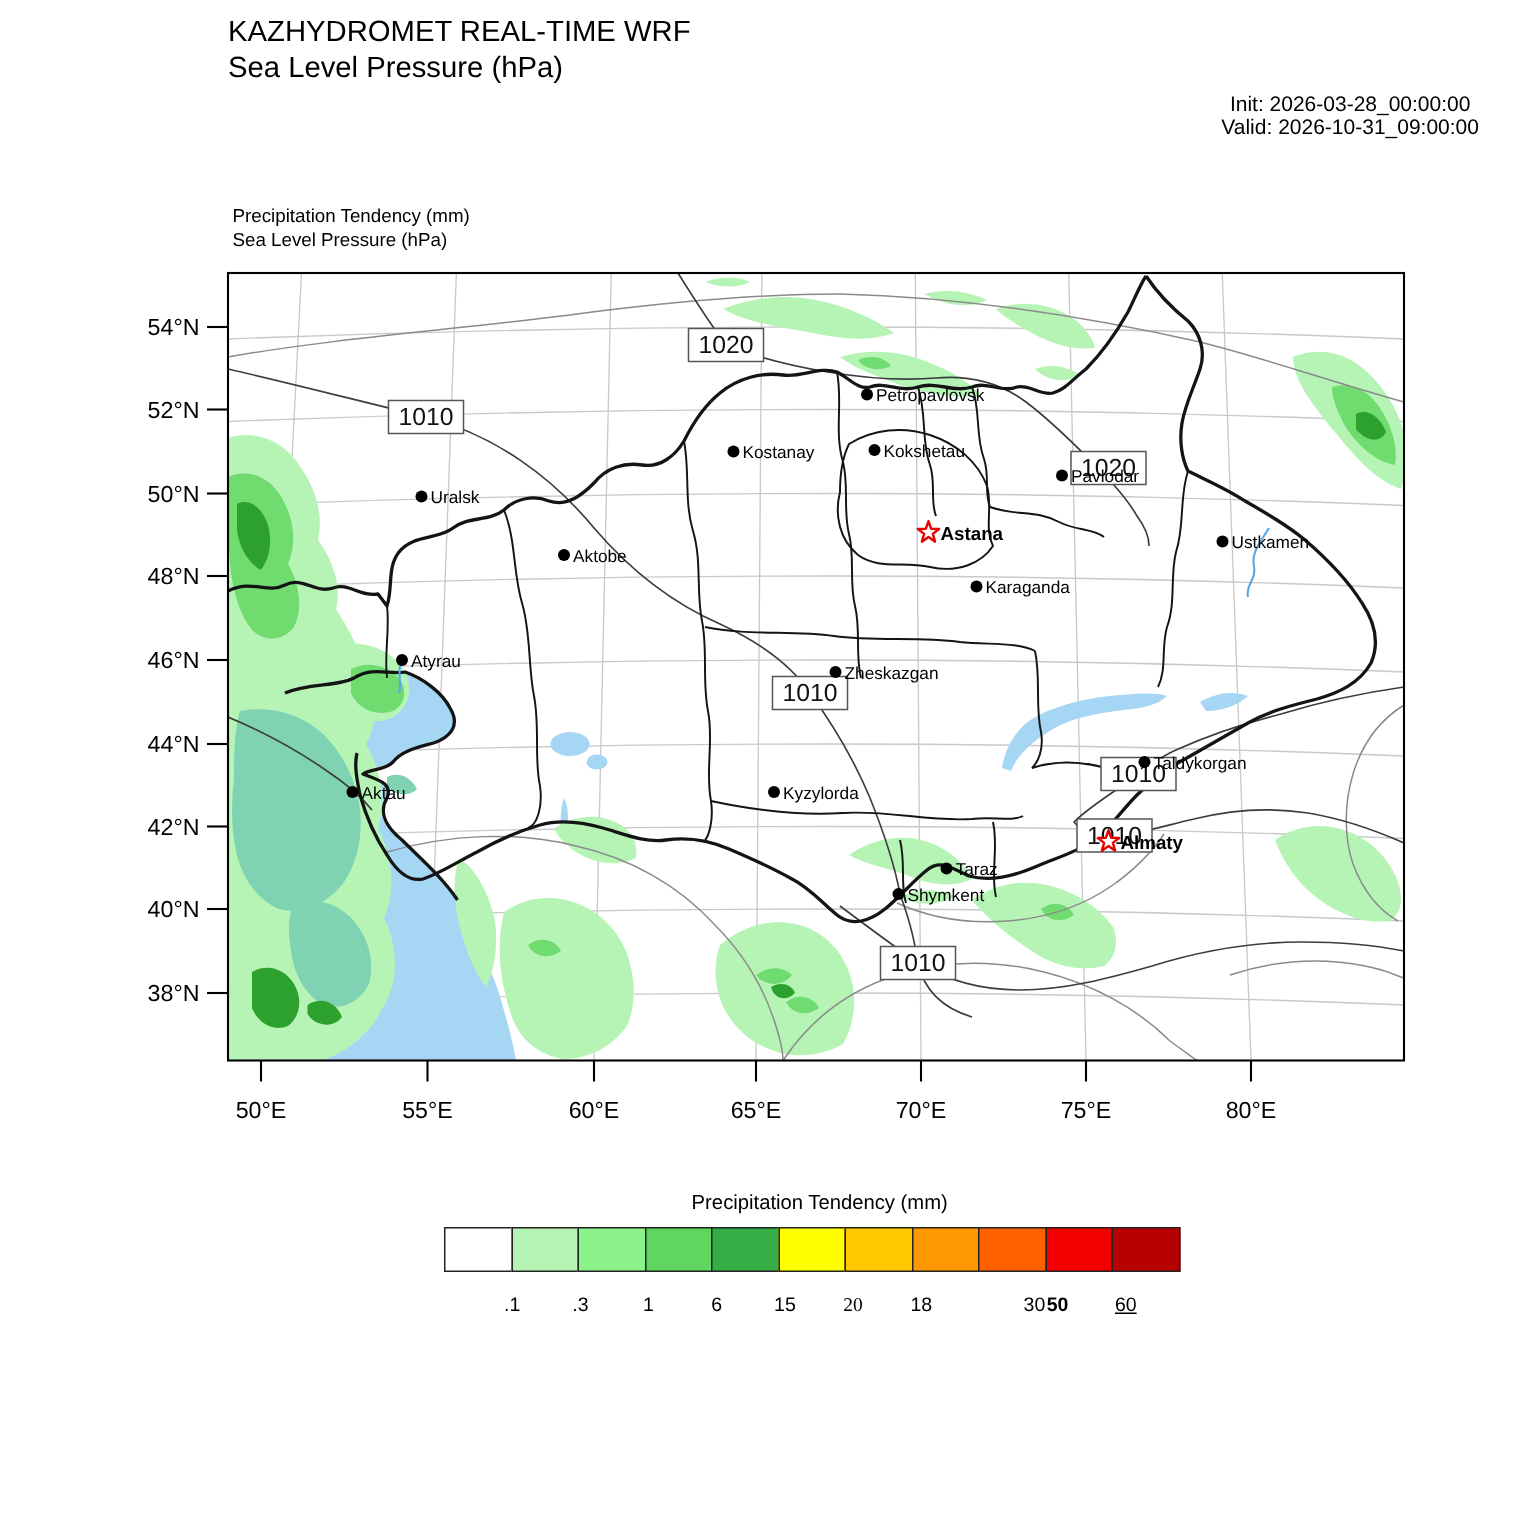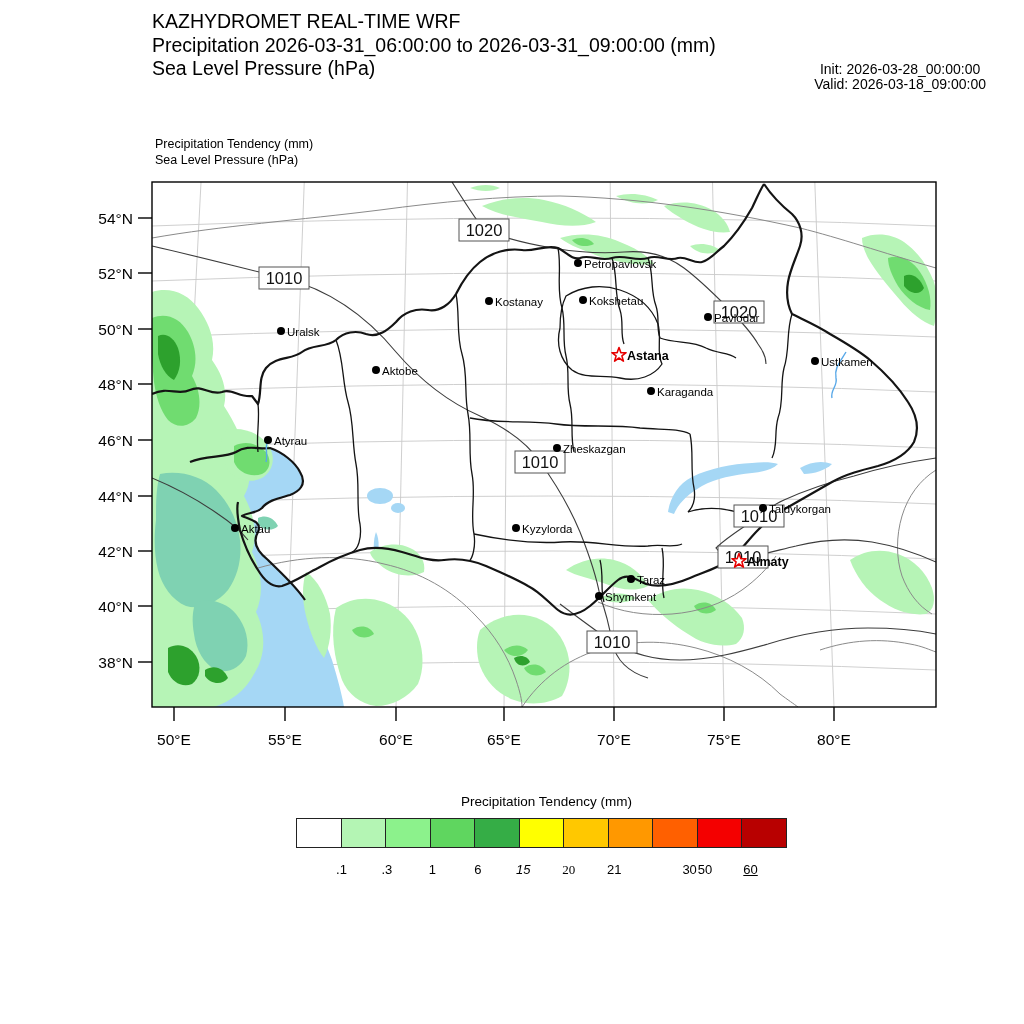--- a/index.html
+++ b/index.html
@@ -17,27 +17,26 @@
   .colorbar-ticks span{position:absolute;transform:translateX(-50%);}
   svg text{font-family:"Liberation Sans","DejaVu Sans",sans-serif;}
 </style>
 </head>
 <body>
 
 <div class="page">
 
   <div class="header">
     <div>KAZHYDROMET REAL-TIME WRF</div>
-    <div>Precipitation 2026-03-31_06:00:00 to 2026-03-31_09:00:00 (mm)</div>
     <div>Sea Level Pressure  (hPa)</div>
   </div>
 
   <div class="init-block">
     <div>Init: 2026-03-28_00:00:00</div>
-    <div>Valid: 2026-03-18_09:00:00</div>
+    <div>Valid: 2026-10-31_09:00:00</div>
   </div>
 
   <div class="plot-legend">
     <div>Precipitation Tendency   (mm)</div>
     <div>Sea Level Pressure   (hPa)</div>
   </div>
 
   <svg id="map-svg" style="position:absolute;left:0;top:0;" width="1024" height="780" viewBox="0 0 1024 780">
     <defs>
       <clipPath id="mapclip">
@@ -316,22 +315,22 @@
         <div class="colorbar-cell" style="background: rgb(255, 152, 0);"></div>
         <div class="colorbar-cell" style="background: rgb(255, 96, 0);"></div>
         <div class="colorbar-cell" style="background: rgb(244, 0, 0);"></div>
         <div class="colorbar-cell" style="background: rgb(184, 0, 0);"></div>
       </div>
     <div class="colorbar-ticks" id="colorbar-ticks">
         <span style="left: 45.4545px;">.1</span>
         <span style="left: 90.9091px;">.3</span>
         <span style="left: 136.364px;">1</span>
         <span style="left: 181.818px;">6</span>
-        <span style="left: 227.273px; font-style: italic;">15</span>
+        <span style="left: 227.273px;">15</span>
         <span style="left: 272.727px; font-family: Liberation Serif, serif;">20</span>
-        <span style="left: 318.182px;">21</span>
+        <span style="left: 318.182px;">18</span>
         <span style="left: 363.636px; margin-left: 30px;">30</span>
-        <span style="left: 409.091px;">50</span>
+        <span style="left: 409.091px; font-weight: bold;">50</span>
         <span style="left: 454.545px; text-decoration: underline;">60</span>
       </div>
   </div>
 
 </div>
 
 </body></html>

